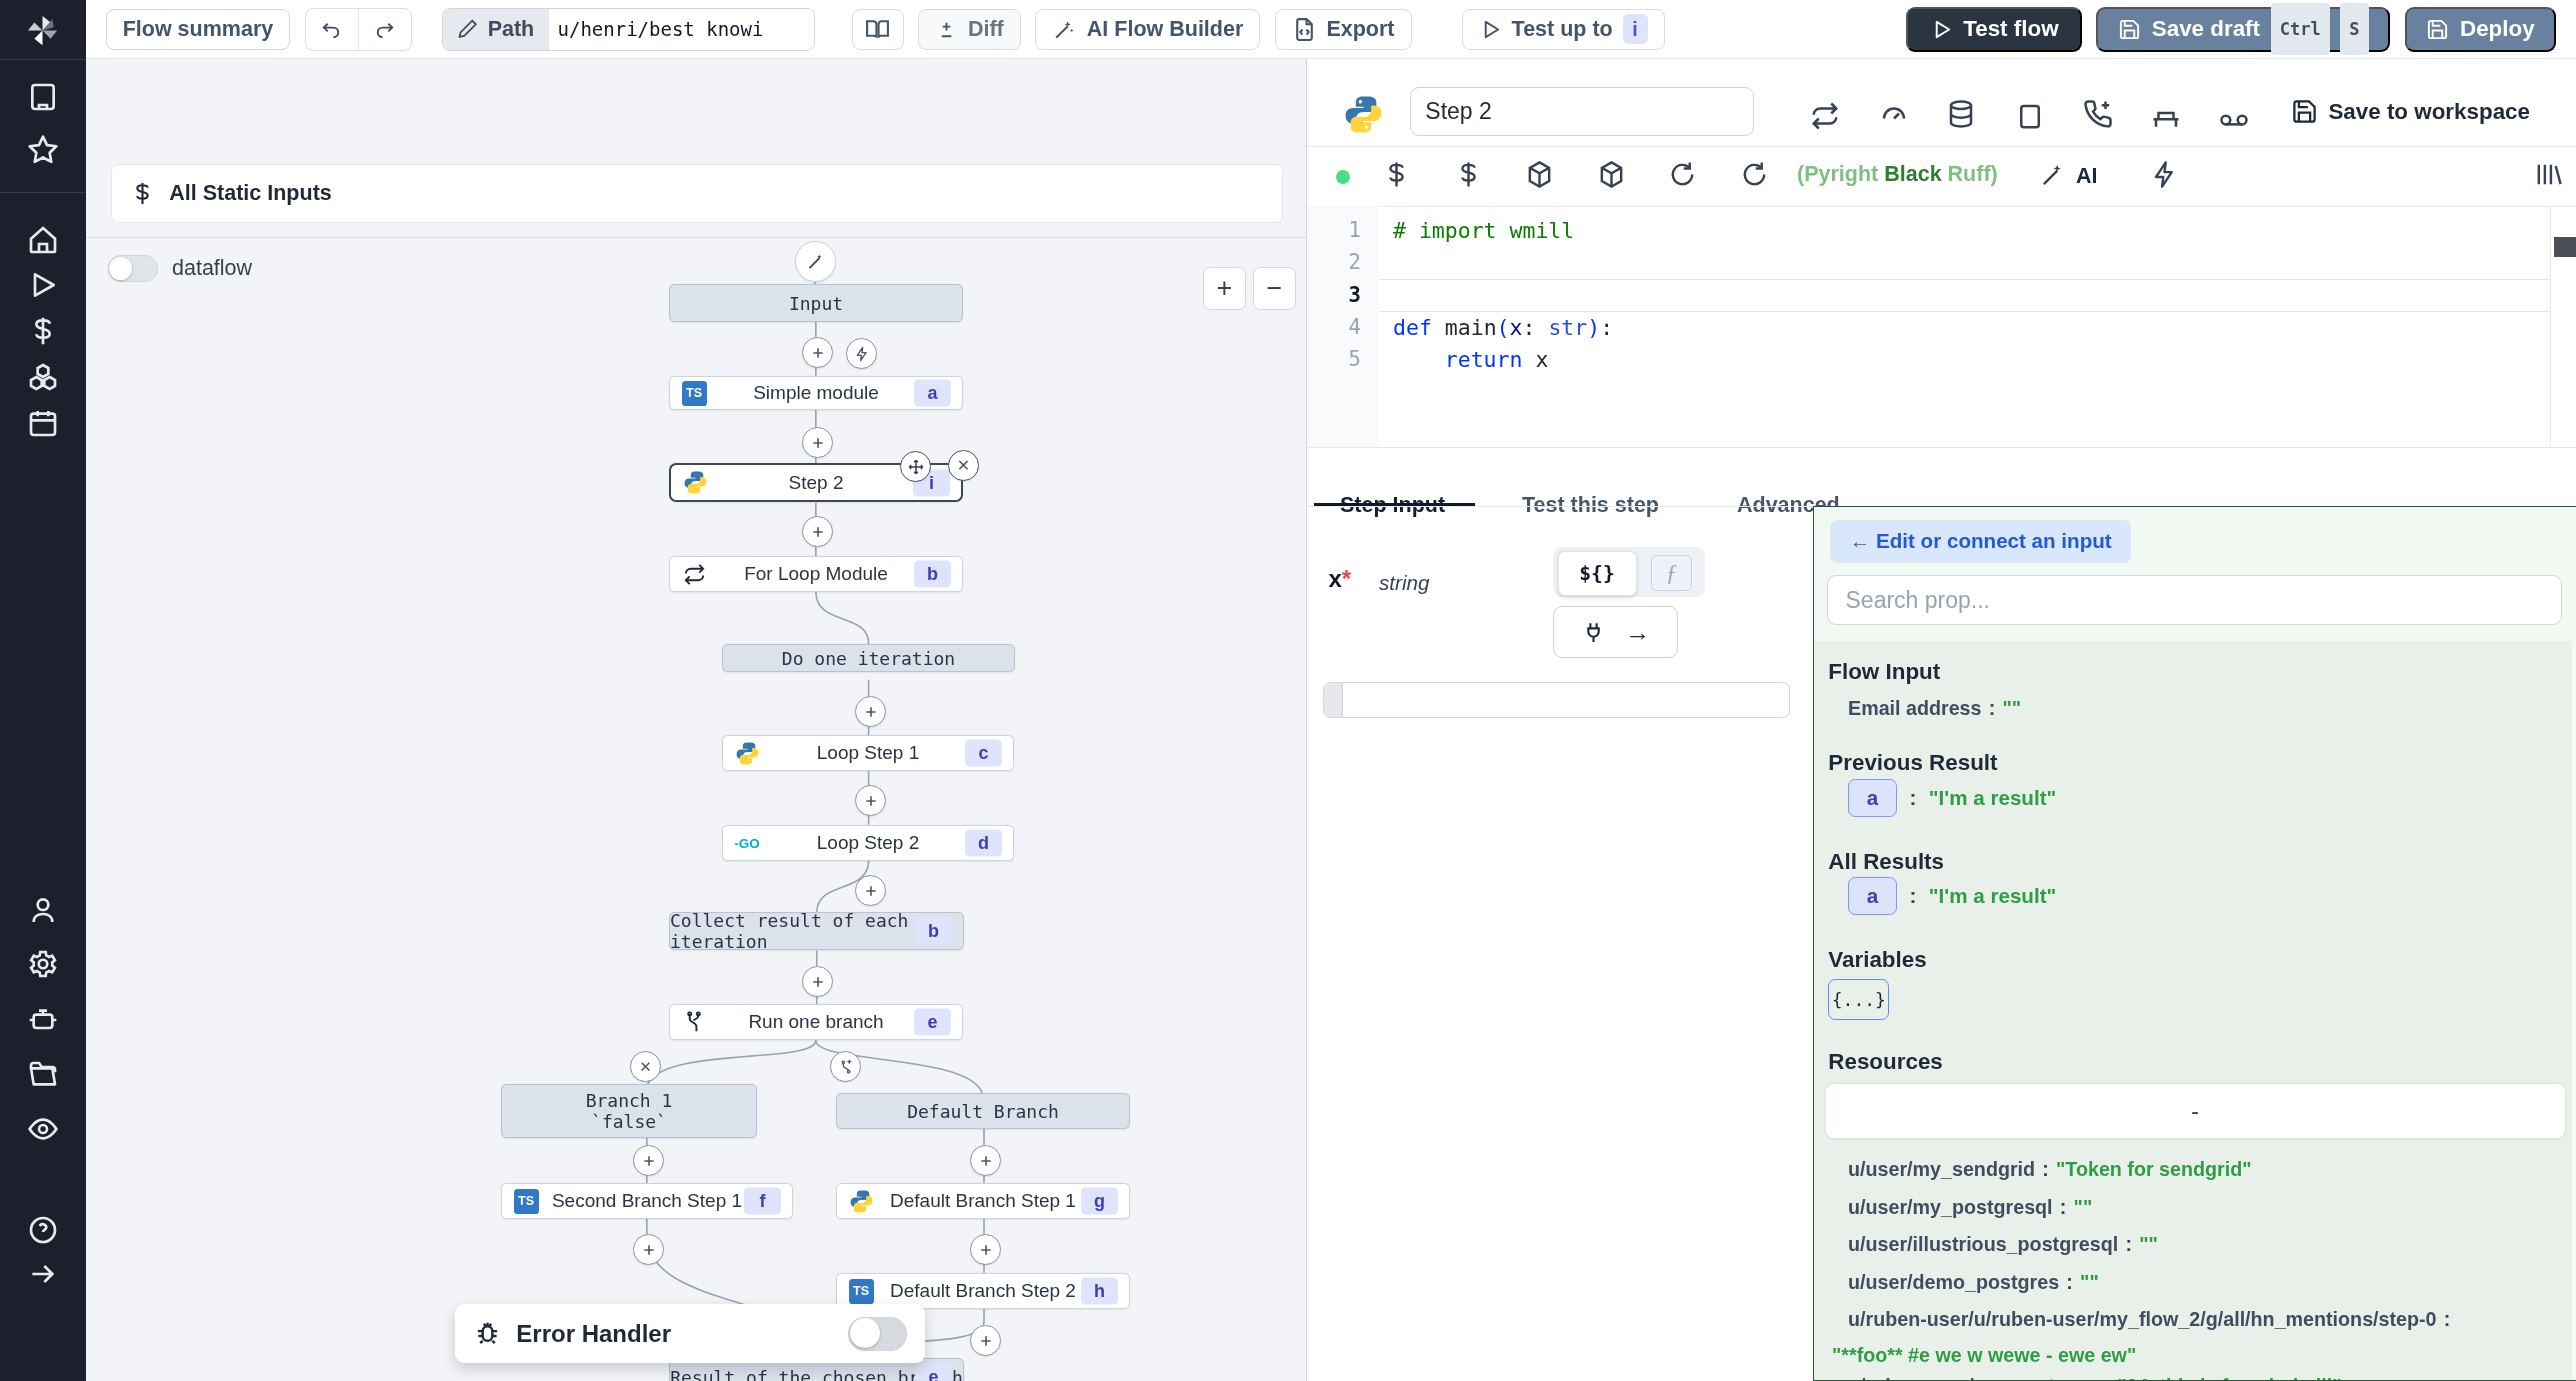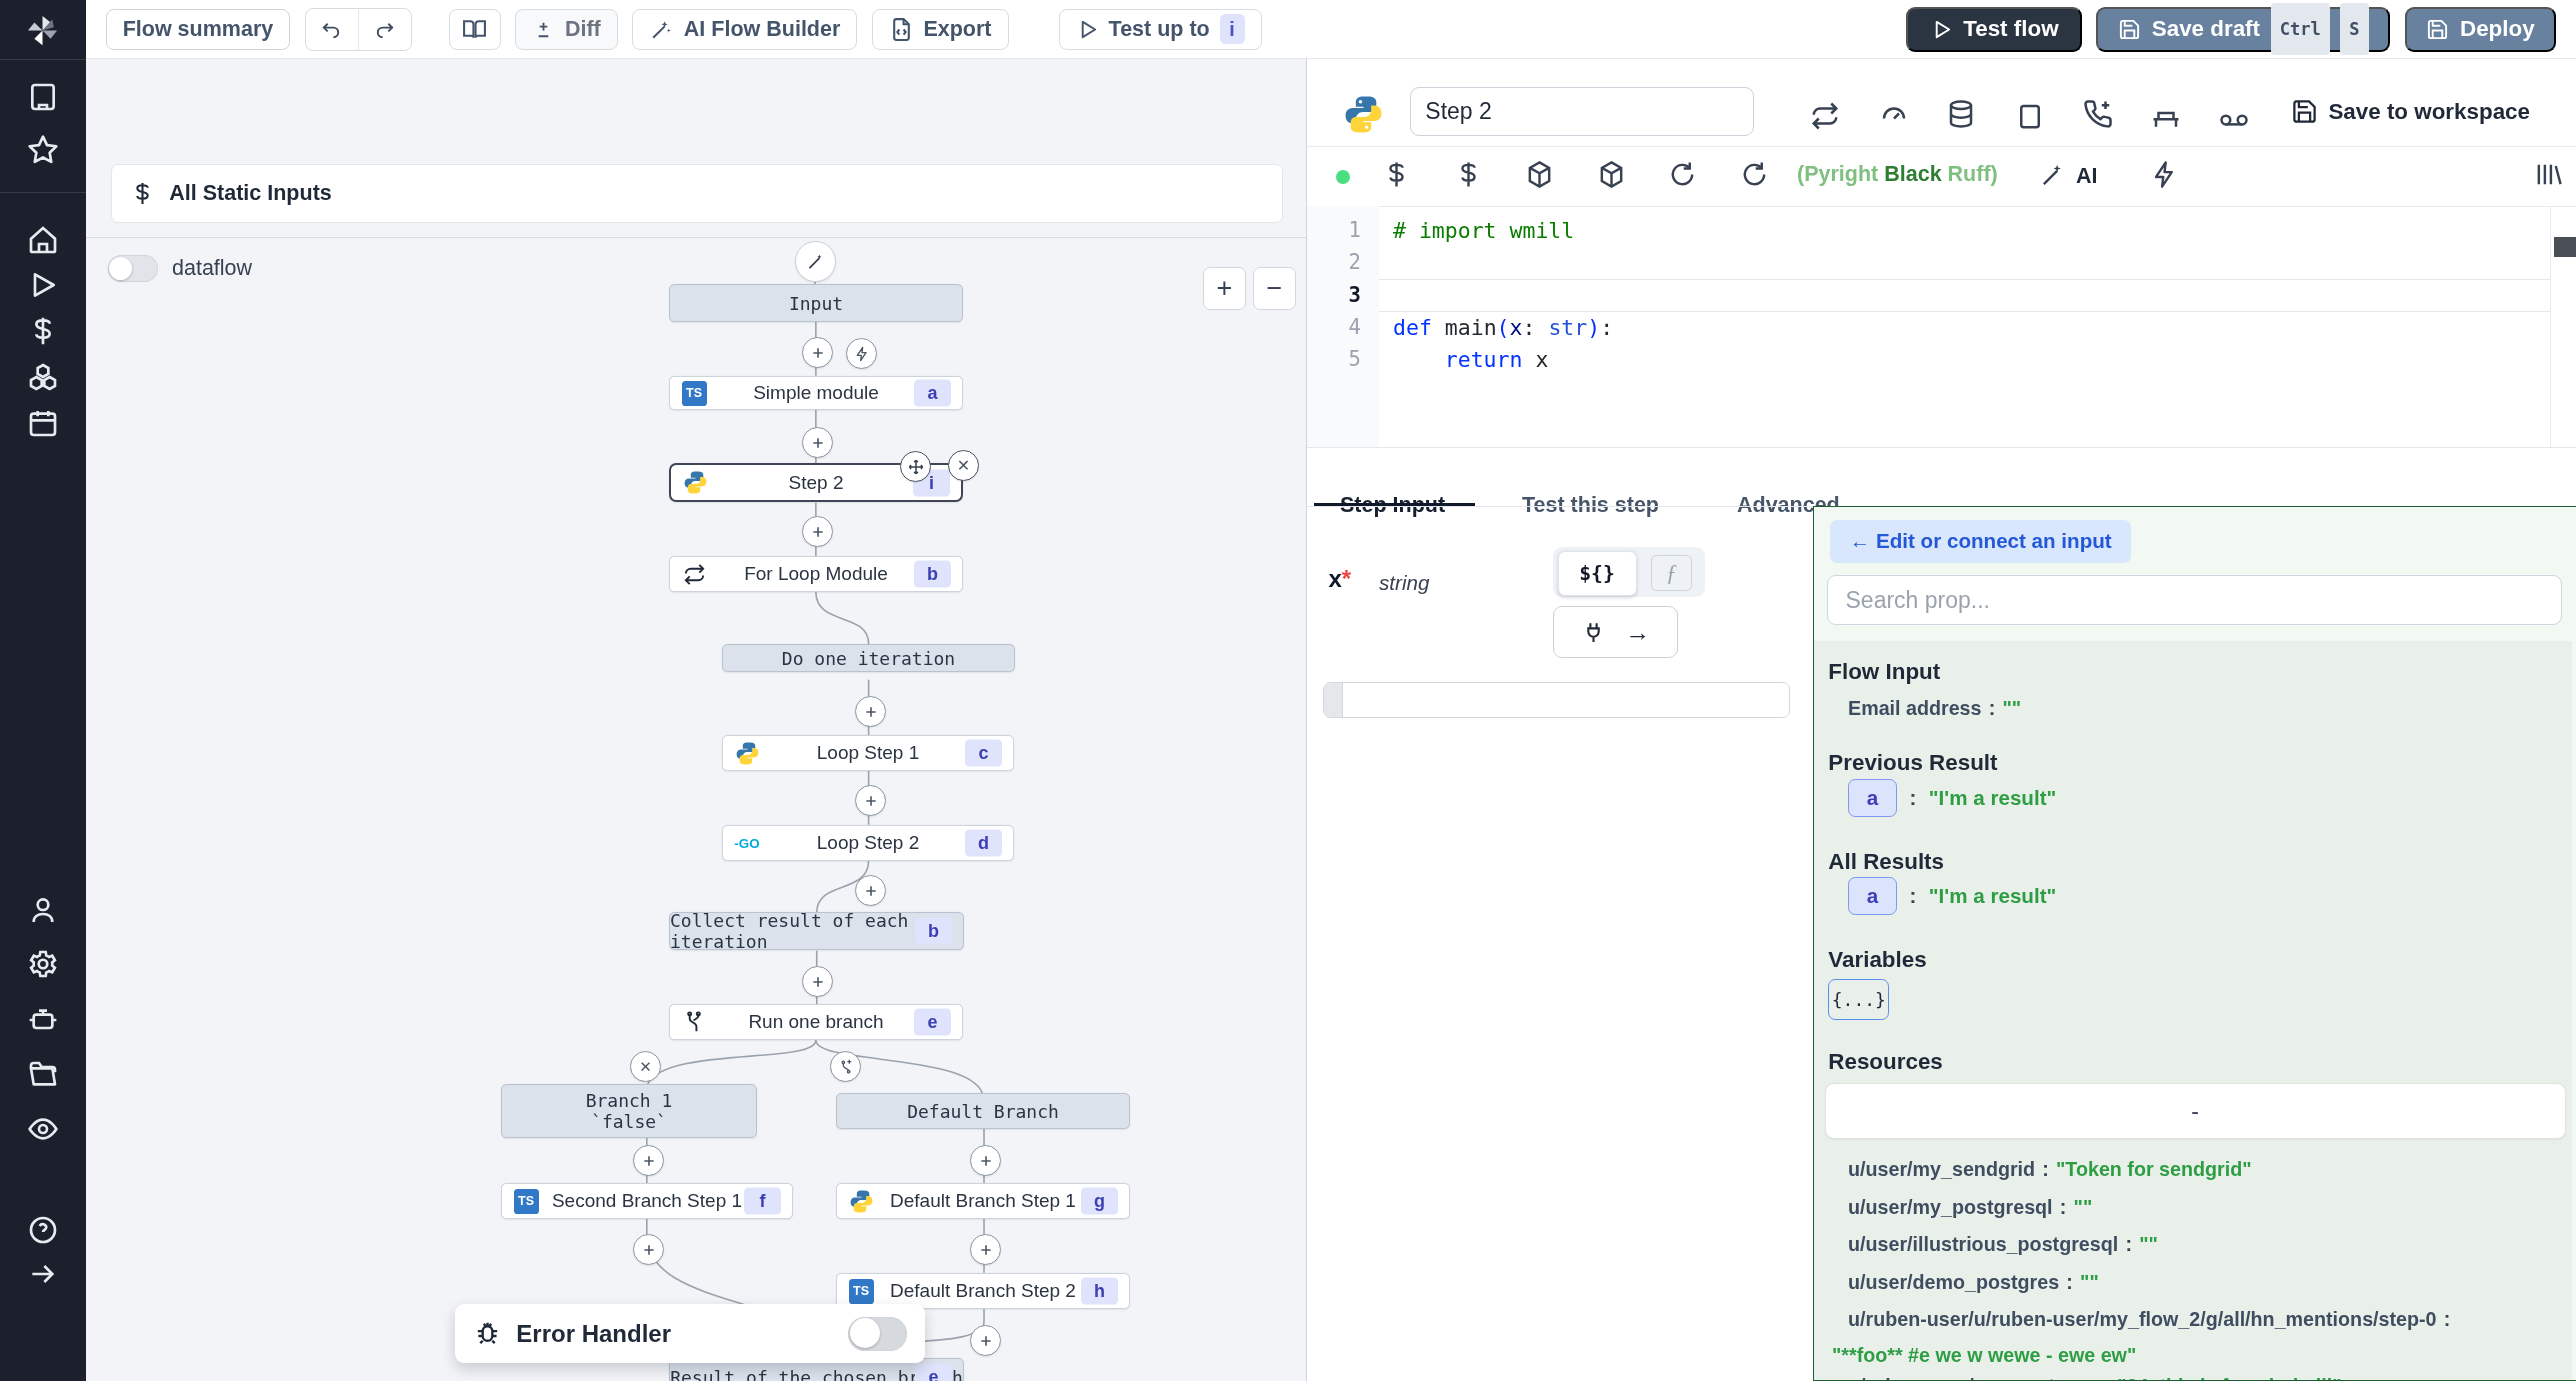--- a/index.html
+++ b/index.html
@@ -210,20 +210,29 @@
             <path d="M8 6L4 10l4 4"></path>
             <path d="M4 10h10a5 5 0 010 10"></path>
           </svg>
         </div>
       <div>
           <svg viewBox="0 0 24 24" width="23" height="23" fill="none" stroke="currentColor" stroke-width="2">
             <path d="M16 6l4 4-4 4"></path>
             <path d="M20 10H10a5 5 0 000 10"></path>
           </svg>
         </div>
+    </div>
+    <div class="pathwrap" style="margin-left:16px">
+      <div class="pathlab">
+        <svg viewBox="0 0 24 24" width="21.5" height="21.5" fill="none" stroke="currentColor" stroke-width="2">
+            <path d="M17 3l4 4L8 20l-5 1 1-5z"></path>
+          </svg>
+        <span>Path</span>
+      </div>
+      <input class="pathinput" value="u/henri/best_knowi" style="">
     </div>
     <button class="tbtn" style="padding:0 12.5px;margin-left:23px">
         <svg viewBox="0 0 24 24" width="25" height="25" fill="none" stroke="currentColor" stroke-width="2">
           <path d="M2 4h6a3 3 0 013 3v13a2 2 0 00-2-2H2z"></path>
           <path d="M22 4h-6a3 3 0 00-3 3v13a2 2 0 012-2h7z"></path>
         </svg>
       </button>
     <button class="tbtn" style="background:#f8f9fb;color:#6b7280">
         <svg viewBox="0 0 24 24" width="23" height="23" fill="none" stroke="currentColor" stroke-width="2">
           <path d="M12 5v8M8 9h8M7 19h10"></path>

